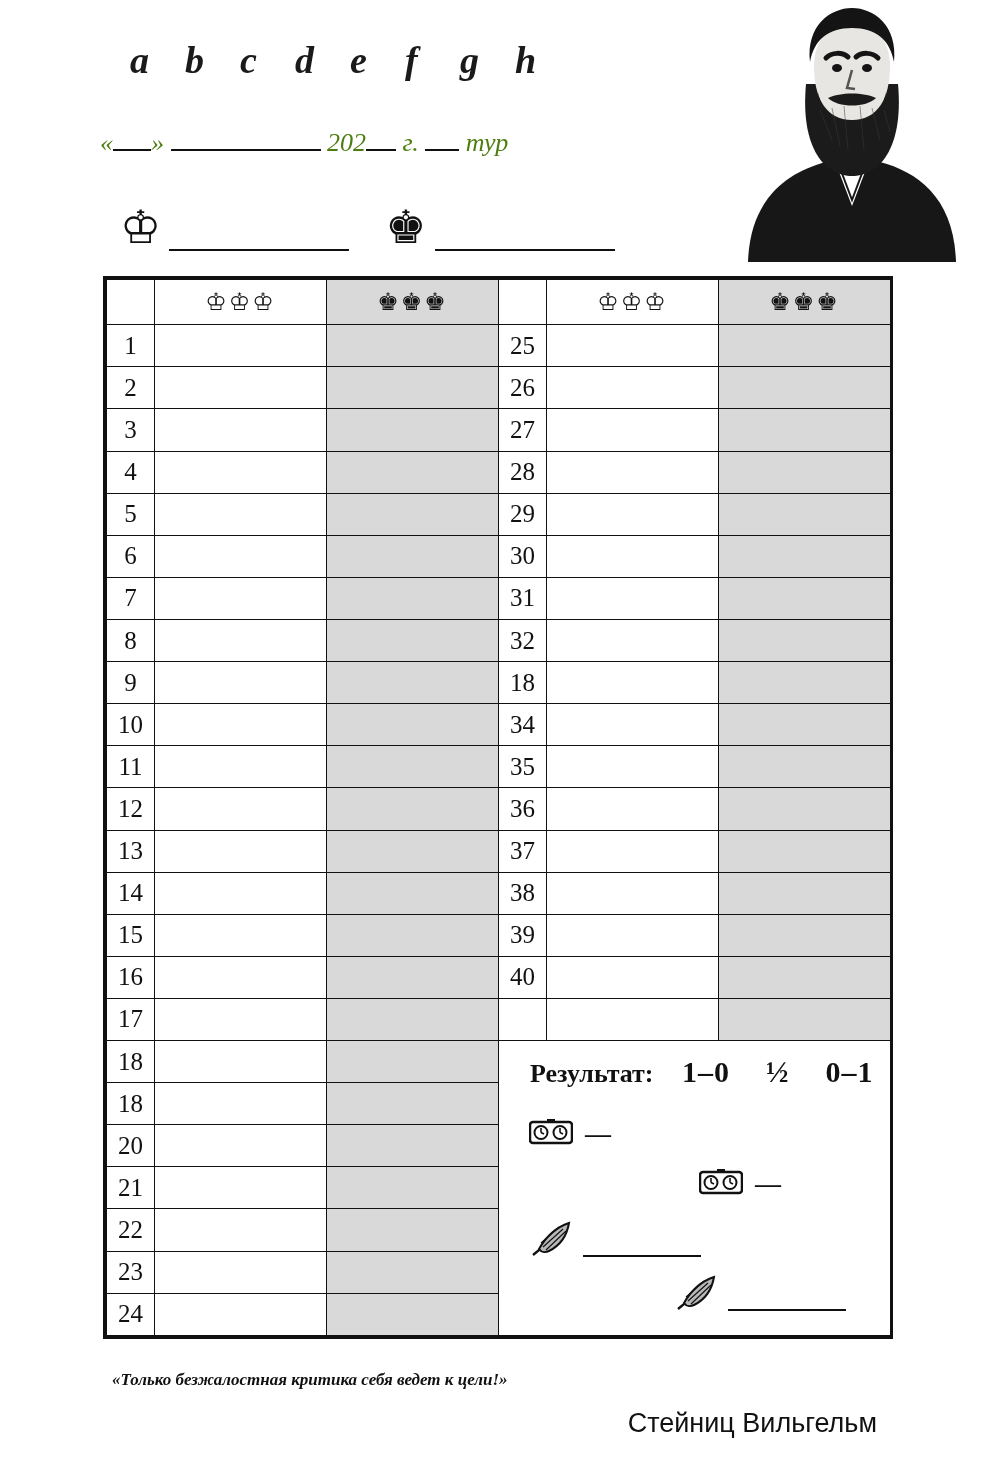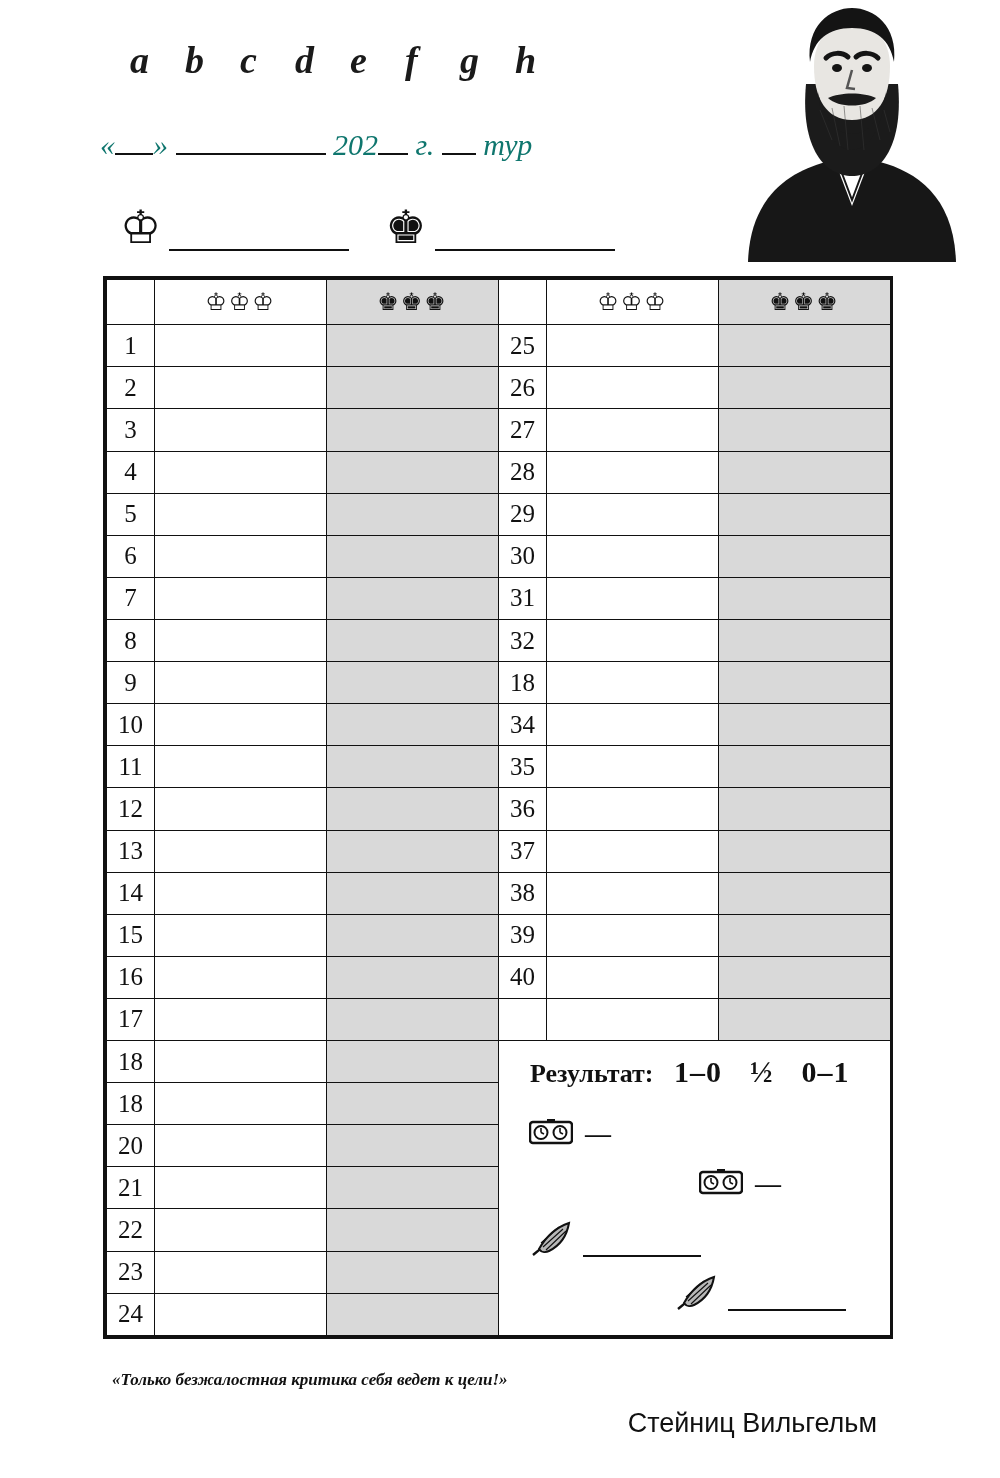--- a/index.html
+++ b/index.html
@@ -32,22 +32,22 @@
     display: inline-block;
     width: 55px;
   }
 
   .date-line {
     position: absolute;
     left: 100px;
     top: 128px;
     font-family: "Liberation Serif", serif;
     font-style: italic;
-    font-size: 30px;
-    color: #0f766e;
+    font-size: 26px;
+    color: #4d7c0f;
     white-space: nowrap;
   }
   .date-line .blank {
     display: inline-block;
     border-bottom: 2px solid #111;
     height: 20px;
     vertical-align: baseline;
   }
   .b-day   { width: 38px; }
   .b-month { width: 150px; }
@@ -158,21 +158,21 @@
   .result-scores {
     position: absolute;
     left: 175px;
     top: 14px;
     font-family: "Liberation Serif", serif;
     font-weight: bold;
     font-size: 30px;
     letter-spacing: 1px;
     white-space: nowrap;
   }
-  .result-scores .sc { margin-right: 28px; }
+  .result-scores .sc { margin-right: 28px; margin-left: 8px; }
   .clock-row-1 {
     position: absolute;
     left: 30px;
     top: 78px;
     display: flex;
     align-items: center;
   }
   .clock-row-2 {
     position: absolute;
     left: 200px;

